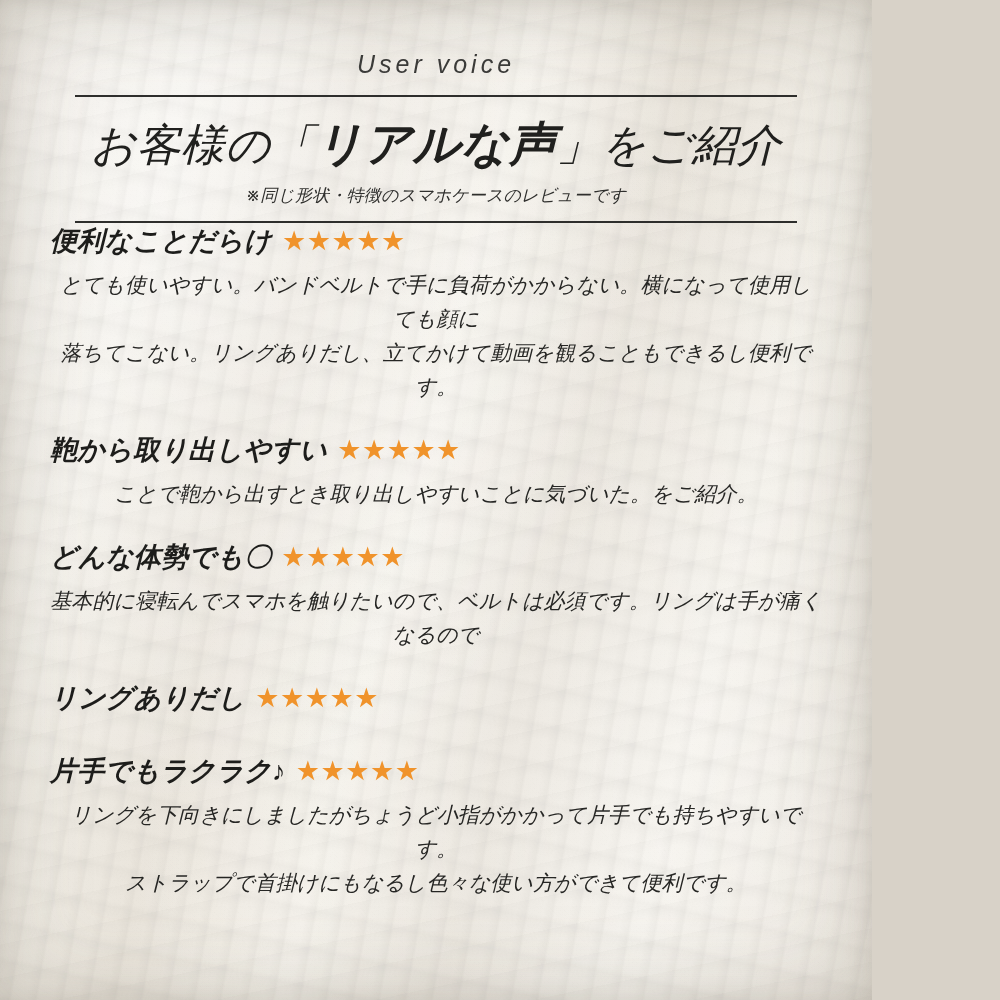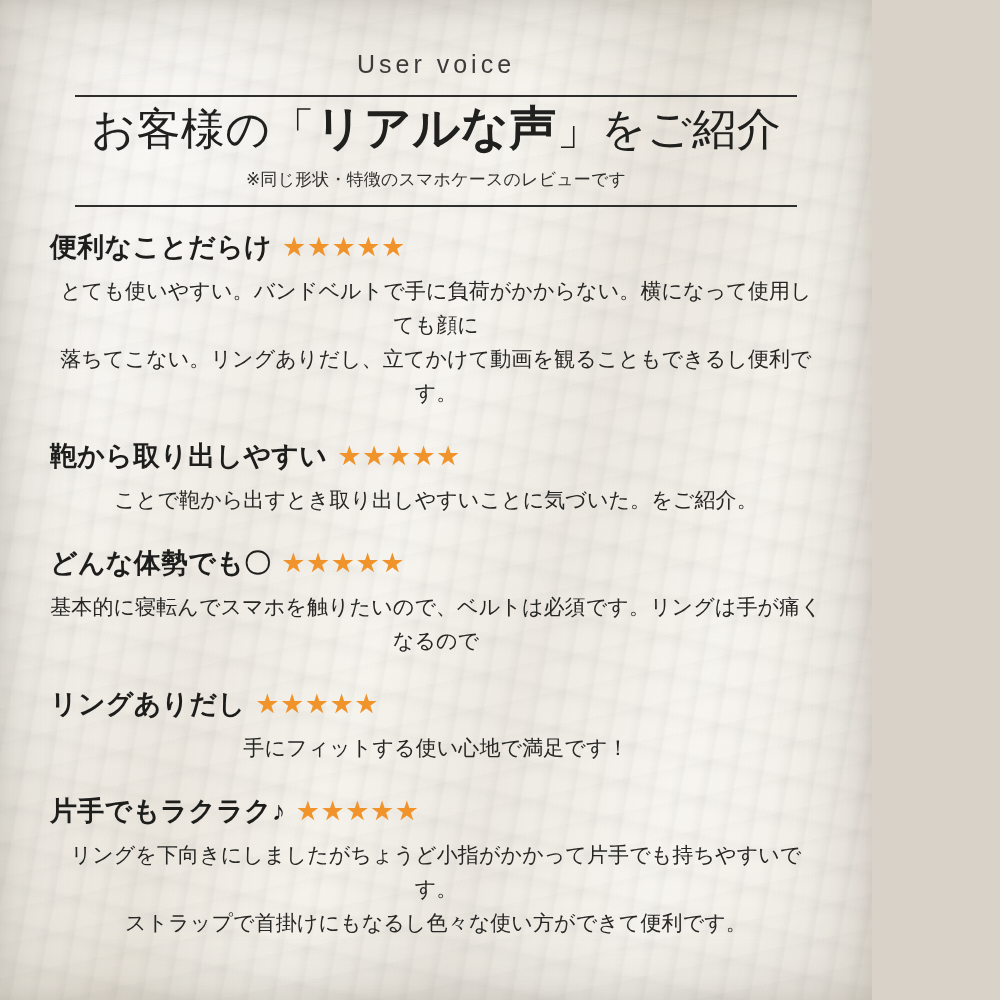--- a/index.html
+++ b/index.html
@@ -16,20 +16,21 @@
 
   .page {
     position: relative;
     width: 872px;
     height: 1000px;
     box-sizing: border-box;
     background:
       radial-gradient(ellipse at 20% 15%, rgba(255,255,255,0.55), rgba(255,255,255,0) 55%),
       radial-gradient(ellipse at 85% 80%, rgba(255,255,255,0.35), rgba(255,255,255,0) 60%),
       linear-gradient(105deg, #e9e4db 0%, #f2efe8 18%, #eae5dc 33%, #f4f1ea 48%, #e8e3da 62%, #f3f0e9 78%, #e7e1d7 100%);
+    font-style: italic;
   }
 
   
   .page::before {
     content: "";
     position: absolute;
     inset: 0;
     background:
       repeating-linear-gradient(100deg, rgba(0,0,0,0.030) 0px, rgba(0,0,0,0.0) 3px, rgba(255,255,255,0.05) 9px, rgba(0,0,0,0.0) 17px, rgba(0,0,0,0.028) 26px),
       repeating-linear-gradient(12deg, rgba(0,0,0,0.022) 0px, rgba(0,0,0,0.0) 6px, rgba(255,255,255,0.045) 14px, rgba(0,0,0,0.0) 25px, rgba(0,0,0,0.018) 38px),
@@ -73,42 +74,41 @@
     font-weight: 500;
     padding-bottom: 16px;
   }
   .rule {
     height: 2px;
     background: #2e2e2c;
     width: 722px;
     margin: 0 auto;
   }
   .headline {
-    padding-top: 0;
+    padding-top: 16px;
     font-size: 44px;
     color: #20201e;
     letter-spacing: 0.01em;
     white-space: nowrap;
     font-weight: 400;
   }
   .headline .emph {
     font-weight: 700;
     font-size: 47px;
   }
   .subline {
     font-size: 17px;
     color: #2f2f2d;
     padding-top: 8px;
     padding-bottom: 14px;
     letter-spacing: 0.01em;
   }
 
   
   .reviews {
-    padding-top: 22px;
   }
   .review {
     padding-bottom: 28px;
   }
   .review-head {
     display: flex;
     align-items: center;
     gap: 10px;
     padding-bottom: 9px;
   }
@@ -181,23 +181,20 @@
           <div class="review-body">
             <span>基本的に寝転んでスマホを触りたいので、ベルトは必須です。リングは手が痛くなるので</span>
           </div>
         </div>
 
         <div class="review">
           <div class="review-head">
             <div class="review-title">リングありだし</div>
             <div class="stars">★★★★★</div>
           </div>
-          <div class="review-body">
-            <span>手にフィットする使い心地で満足です！</span>
-          </div>
         </div>
 
         <div class="review">
           <div class="review-head">
             <div class="review-title">片手でもラクラク♪</div>
             <div class="stars">★★★★★</div>
           </div>
           <div class="review-body">
             <span>リングを下向きにしましたがちょうど小指がかかって片手でも持ちやすいです。</span>
             <span>ストラップで首掛けにもなるし色々な使い方ができて便利です。</span>

